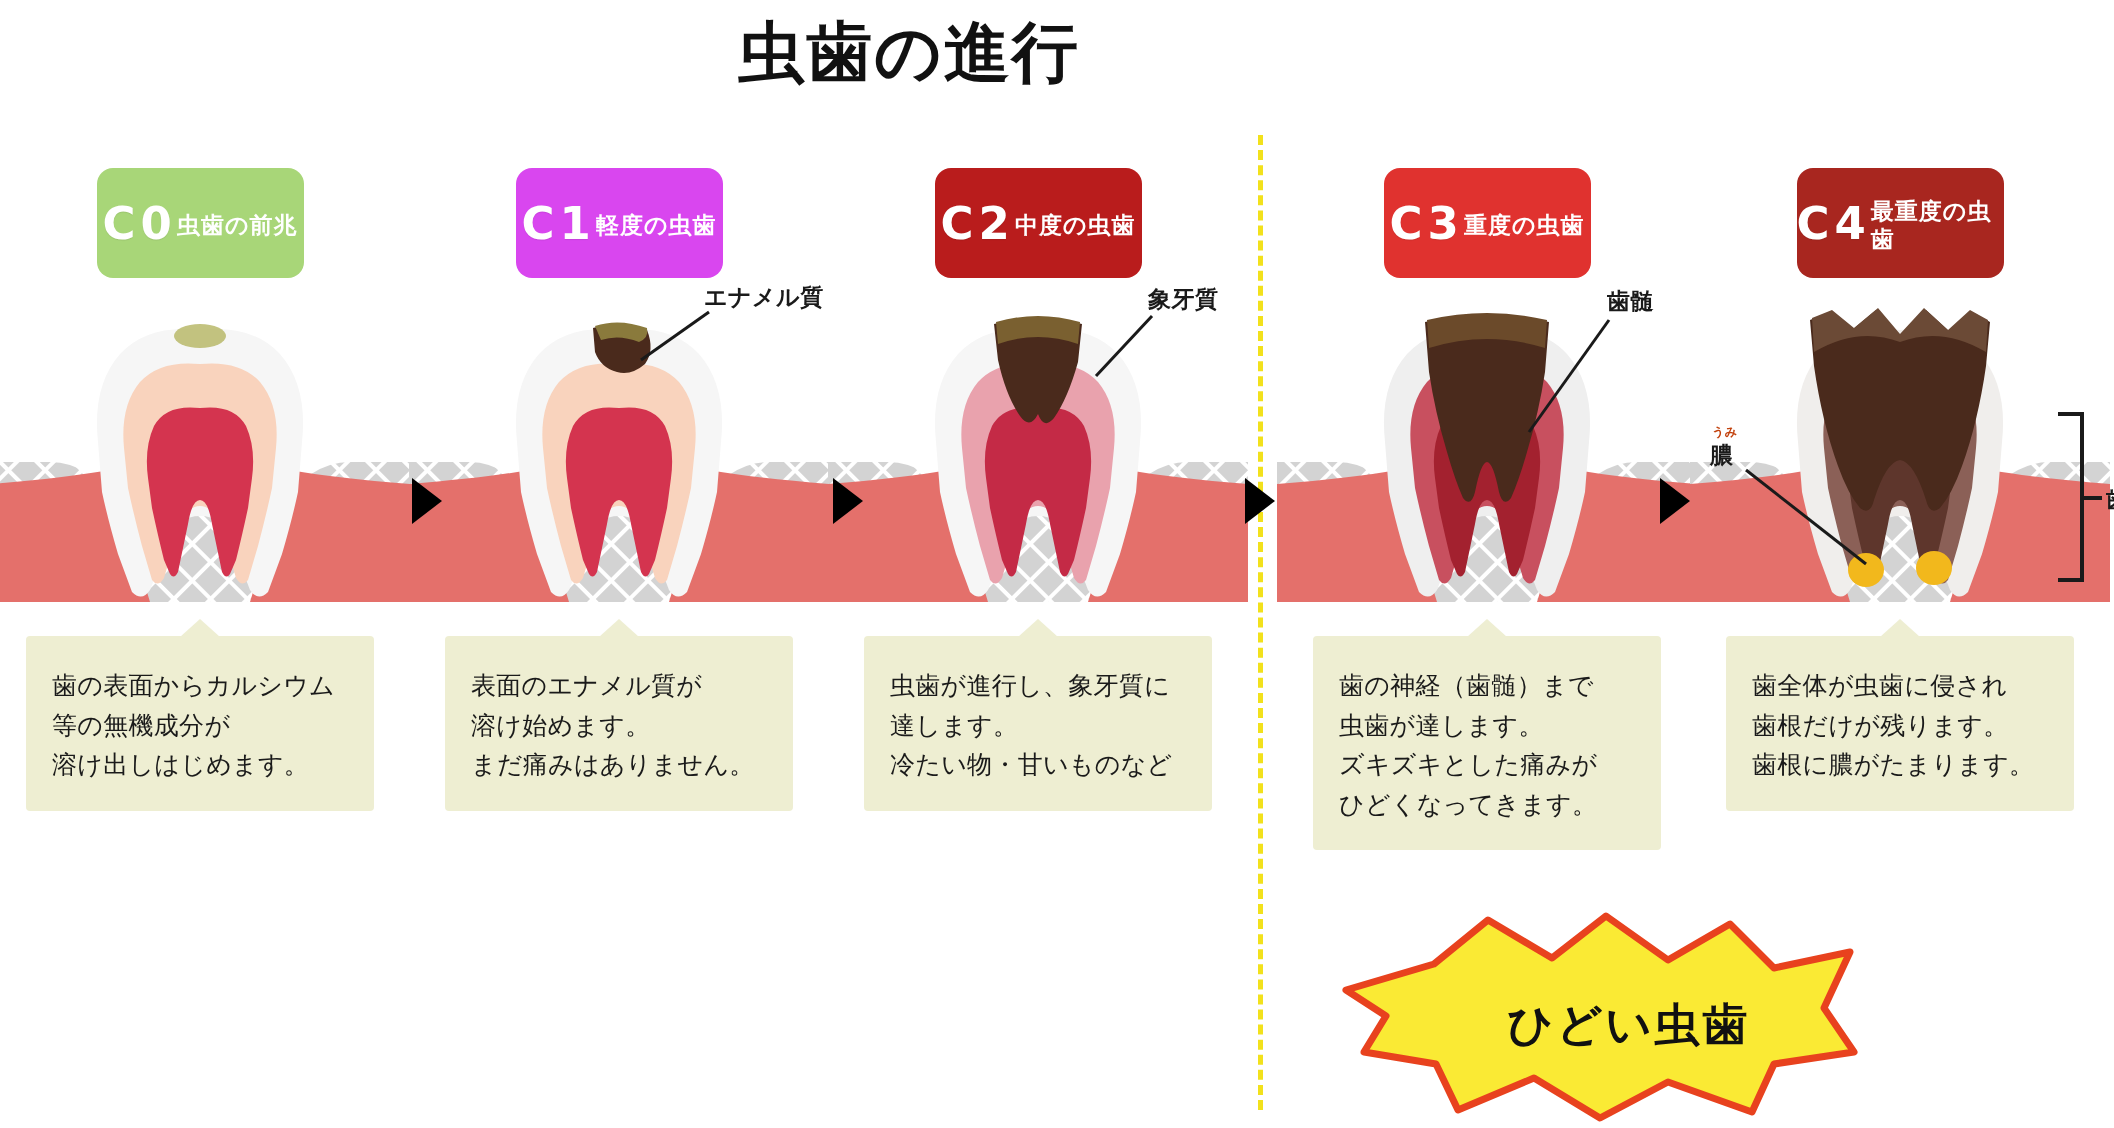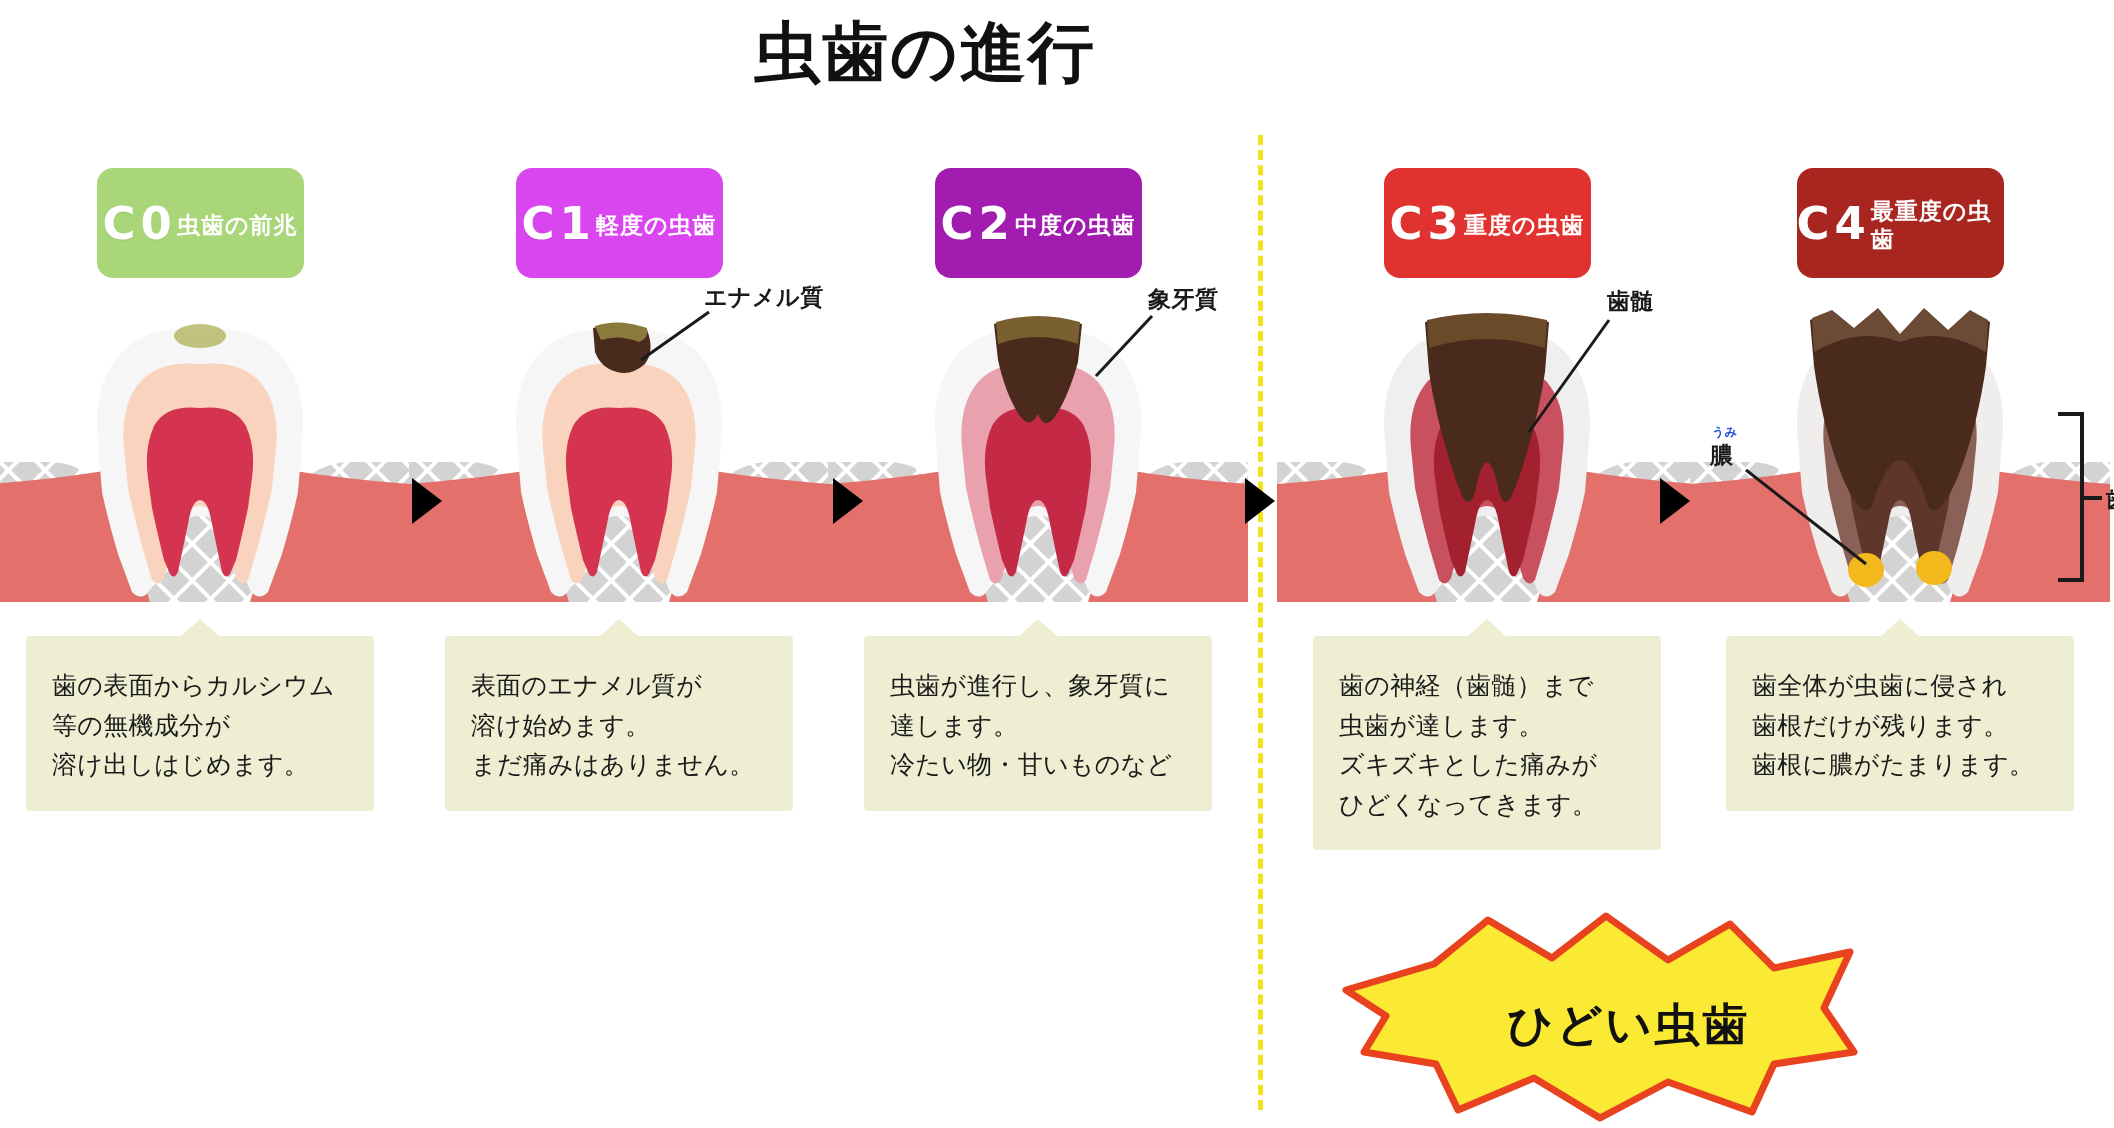--- a/index.html
+++ b/index.html
@@ -7,21 +7,21 @@
   body{
     width:2114px;height:1128px;
     background:#ffffff;
     font-family:"DejaVu Sans","Liberation Sans",sans-serif;
     position:relative;overflow:hidden;
   }
   #board{position:relative;width:2114px;height:1128px;}
 
   
   .page-title{
-    position:absolute;top:8px;left:16px;width:1818px;
+    position:absolute;top:8px;left:0;width:1818px;
     text-align:center;
     font-size:66px;font-weight:700;color:#111111;
     letter-spacing:2px;
     font-family:"DejaVu Sans","Liberation Sans",sans-serif;
   }
 
   
   .divider{
     position:absolute;left:1258px;top:135px;
     width:0;height:975px;
@@ -64,21 +64,21 @@
 
   
   .anno{
     position:absolute;
     font-size:23px;font-weight:700;color:#1a1a1a;
     white-space:nowrap;
     letter-spacing:.5px;
   }
   .anno-ruby{
     position:absolute;
-    font-size:12px;font-weight:700;color:#1d4ed8;
+    font-size:12px;font-weight:700;color:#c2410c;
     letter-spacing:.5px;
   }
 
   
   .desc{
     position:relative;
     width:348px;margin:34px auto 0;
     background:#eeeed2;
     border-radius:4px;
     padding:30px 24px 26px 26px;
@@ -208,21 +208,21 @@
     </div>
 
     <div class="desc">
       <p>表面のエナメル質が</p>
       <p>溶け始めます。</p>
       <p>まだ痛みはありません。</p>
     </div>
   </div>
 
   <div class="stage stage-2">
-    <div class="badge" style="background:#a21caf">
+    <div class="badge" style="background:#b91c1c">
       <div class="badge-code">C2</div>
       <div class="badge-label">中度の虫歯</div>
     </div>
 
     <div class="tooth-wrap">
       <svg class="tooth-svg" width="420" height="300" viewBox="0 0 420 300">
         <defs>
           <pattern id="bone2" width="26" height="26" patternUnits="userSpaceOnUse" patternTransform="rotate(45)">
             <rect width="26" height="26" fill="#d3d3d3"></rect>
             <rect width="26" height="4" fill="#ffffff"></rect>

